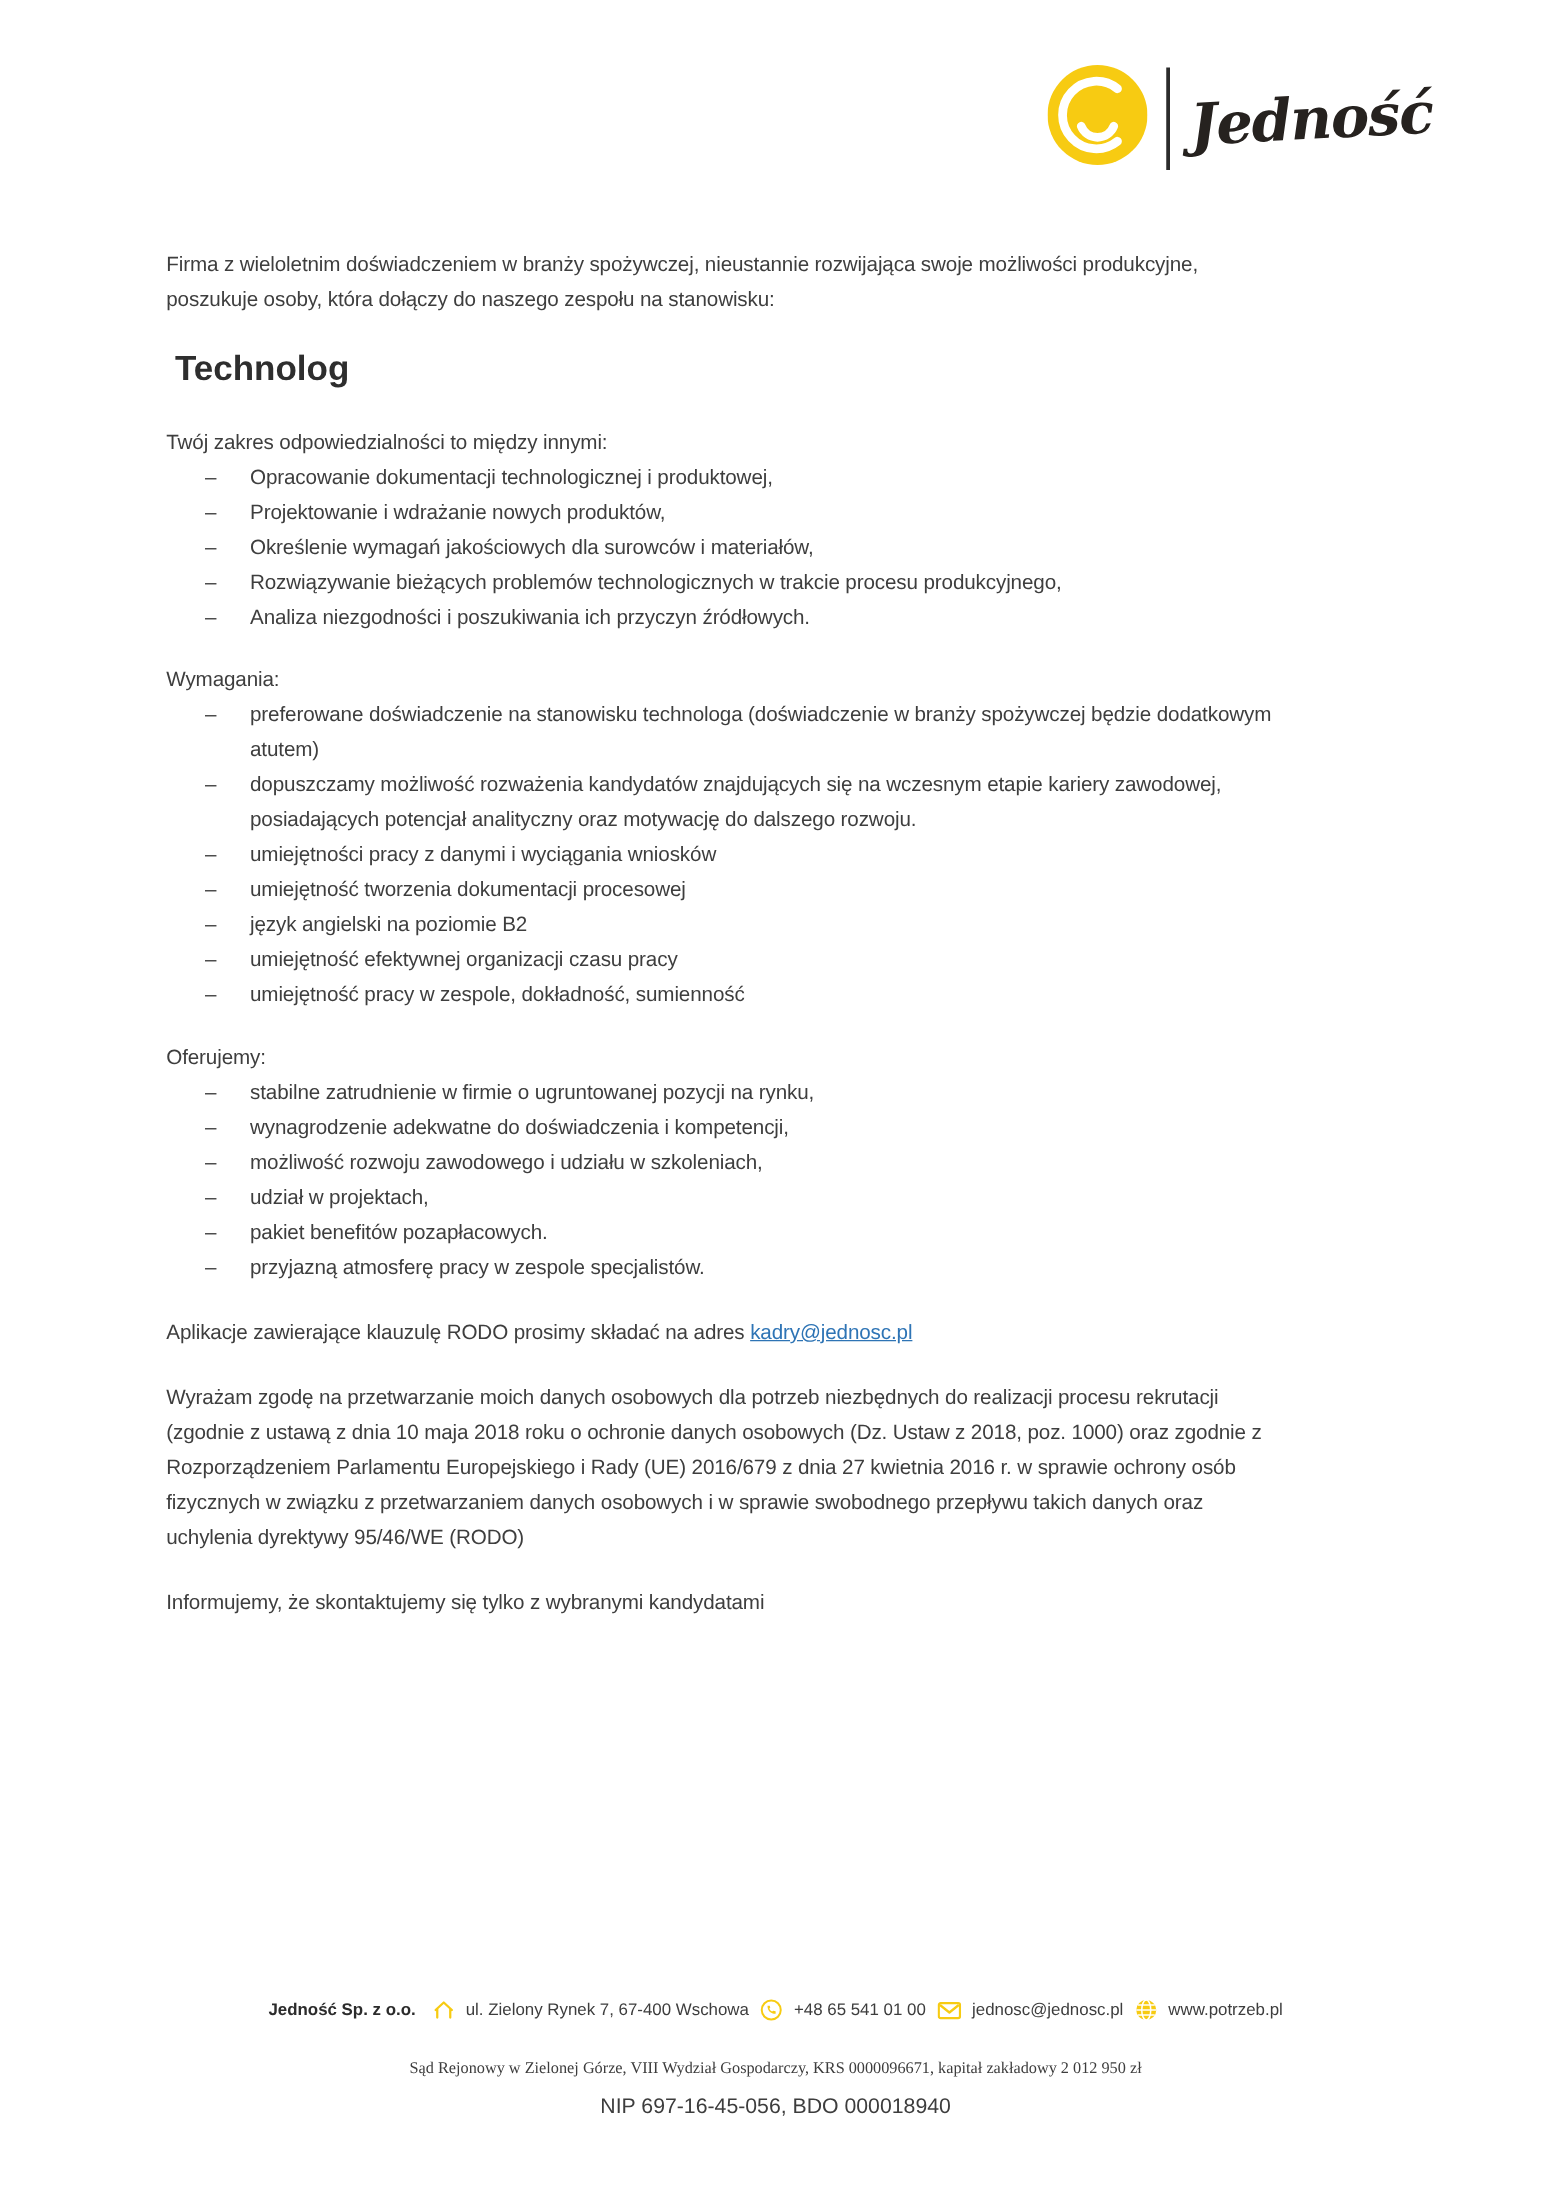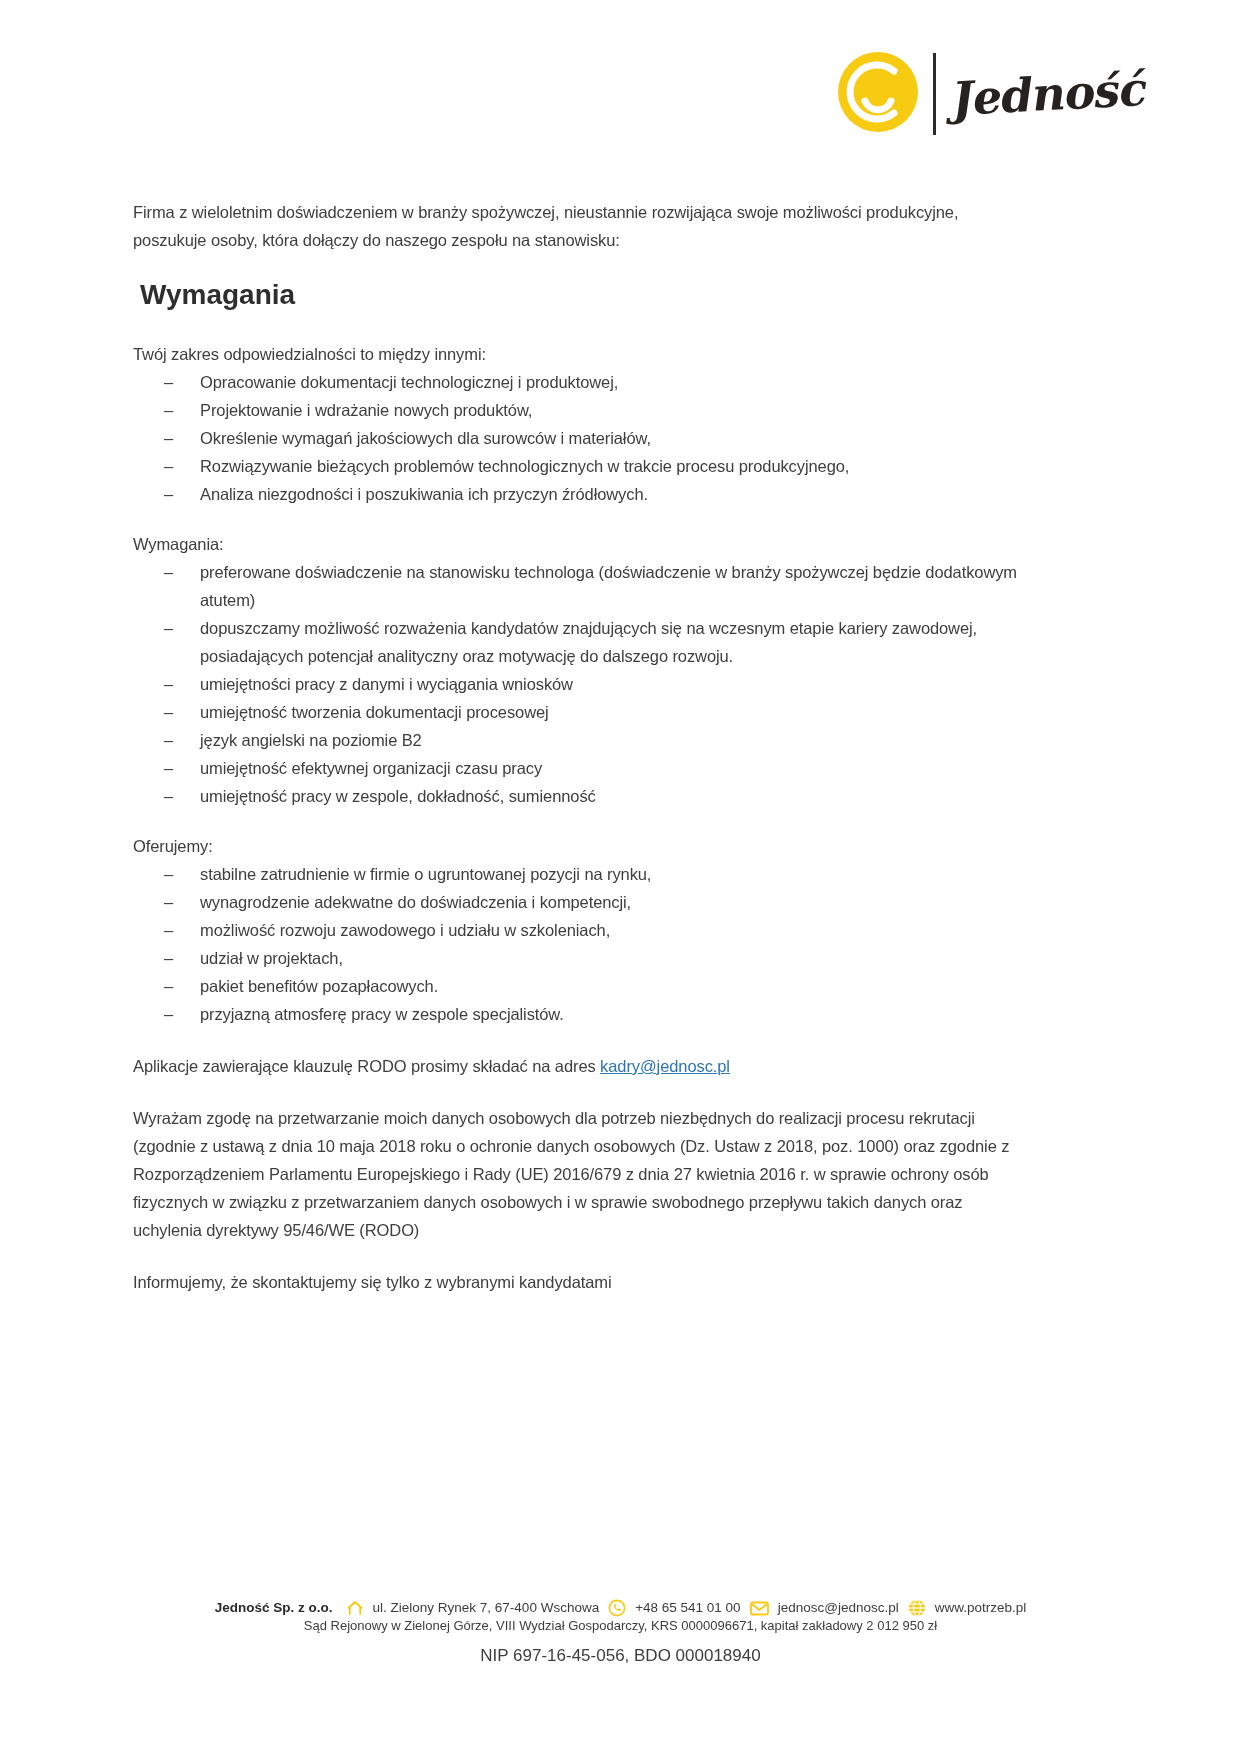--- a/index.html
+++ b/index.html
@@ -64,21 +64,21 @@
   .footer {
     position: absolute; left: 0; top: 1598px; width: 1241px;
     text-align: center; color: #3d3d3d;
   }
   .footer-line1 {
     display: flex; justify-content: center; align-items: center;
     gap: 9px; font-size: 13.5px; line-height: 20px;
   }
   .footer-line1 .company { font-weight: 700; color: #2b2b2b; margin-right: 4px; text-align: center; }
   .footer-line1 .f-icon { display: inline-flex; align-items: center; }
-  .footer-line2 { margin-top: 0; font-size: 13px; }
+  .footer-line2 { margin-top: 28px; font-size: 13px; font-family: Liberation Serif, serif; }
   .footer-line3 { margin-top: 13px; font-size: 17px; }
 </style>
 </head>
 <body>
 
 <div class="logo">
   <span class="f-icon">
     <svg class="logo-mark" viewBox="0 0 80 80" xmlns="http://www.w3.org/2000/svg">
       <circle cx="40" cy="40" r="40" fill="#F7CB12"></circle>
       <path d="M 56 19 A 27 27 0 1 0 56 61" fill="none" stroke="#ffffff" stroke-width="7" stroke-linecap="round"></path>
@@ -86,21 +86,21 @@
     </svg>
   </span>
   <span class="logo-divider"></span>
   <span class="logo-word">Jedność</span>
 </div>
 
 <div class="content">
 
   <p class="intro">Firma z wieloletnim doświadczeniem w branży spożywczej, nieustannie rozwijająca swoje możliwości produkcyjne, poszukuje osoby, która dołączy do naszego zespołu na stanowisku:</p>
 
-  <h1 class="job-title">Wymagania</h1>
+  <h1 class="job-title">Technolog</h1>
 
   <p class="sec-heading" style="margin-top:0;">Twój zakres odpowiedzialności to między innymi:</p>
   <ul class="dash-list">
     <li><span class="dash">–</span><span>Opracowanie dokumentacji technologicznej i produktowej,</span></li>
     <li><span class="dash">–</span><span>Projektowanie i wdrażanie nowych produktów,</span></li>
     <li><span class="dash">–</span><span>Określenie wymagań jakościowych dla surowców i materiałów,</span></li>
     <li><span class="dash">–</span><span>Rozwiązywanie bieżących problemów technologicznych w trakcie procesu produkcyjnego,</span></li>
     <li><span class="dash">–</span><span>Analiza niezgodności i poszukiwania ich przyczyn źródłowych.</span></li>
   </ul>
 

